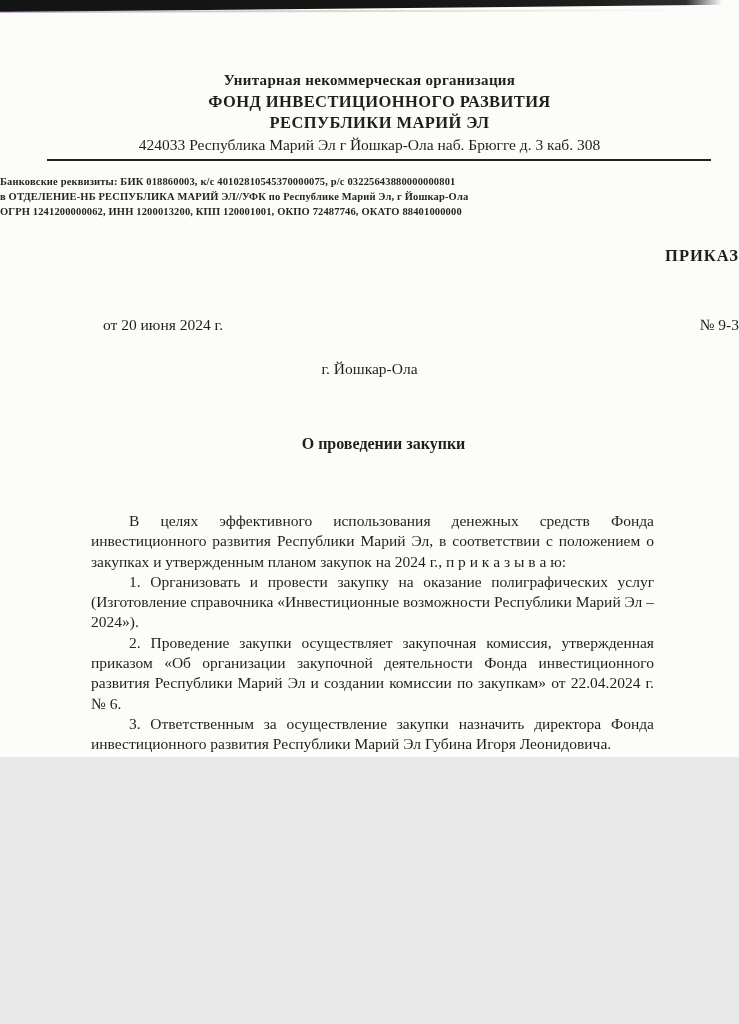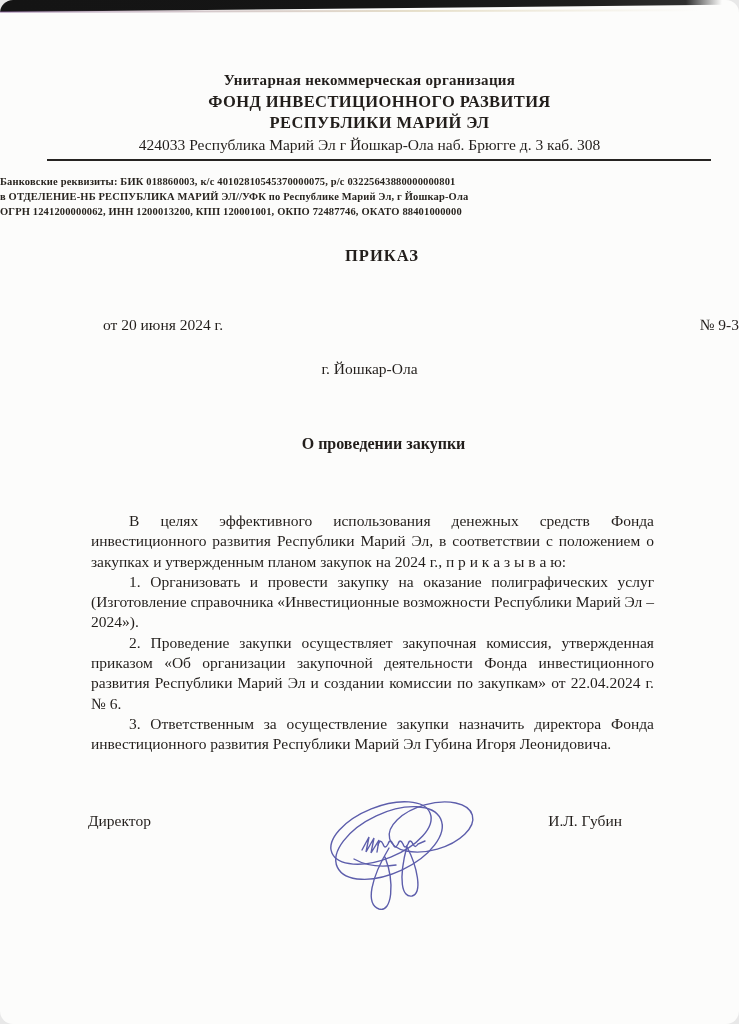--- a/index.html
+++ b/index.html
@@ -3,27 +3,26 @@
 <meta charset="utf-8">
 <style>
   html, body {
     margin: 0;
     padding: 0;
     background: #e8e8e8;
   }
   .page {
     position: relative;
     width: 739px;
-    height: 1024px;
+    height: 757px;
     margin: 0 auto;
     background: #fcfcfb;
     overflow: hidden;
     font-family: "Liberation Serif", "DejaVu Serif", serif;
     color: #221e1b;
-    border-radius: 13px;
   }
   
   .scan-edge {
     position: absolute;
     top: 0; left: 0;
     width: 722px;
     height: 12px;
     background: linear-gradient(to right, #141414 0%, #151515 55%, #1d1d1d 80%, #2e2e2e 95%, rgba(60,60,60,0) 100%);
     clip-path: polygon(0 0, 100% 0, 100% 40%, 0 100%);
   }
@@ -58,21 +57,21 @@
     text-align: left;
     font-size: 10.5px;
     font-weight: 700;
     line-height: 15px;
     letter-spacing: 0.15px;
     color: #28241f;
   }
 
   .doc-title {
     margin-top: 27px;
-    text-align: center;
+    text-align: right;
     font-size: 16.5px;
     font-weight: 700;
     letter-spacing: 1px;
     margin-left: 25px;
   }
 
   .date-row {
     margin-top: 50px;
     display: flex;
     justify-content: space-between;

